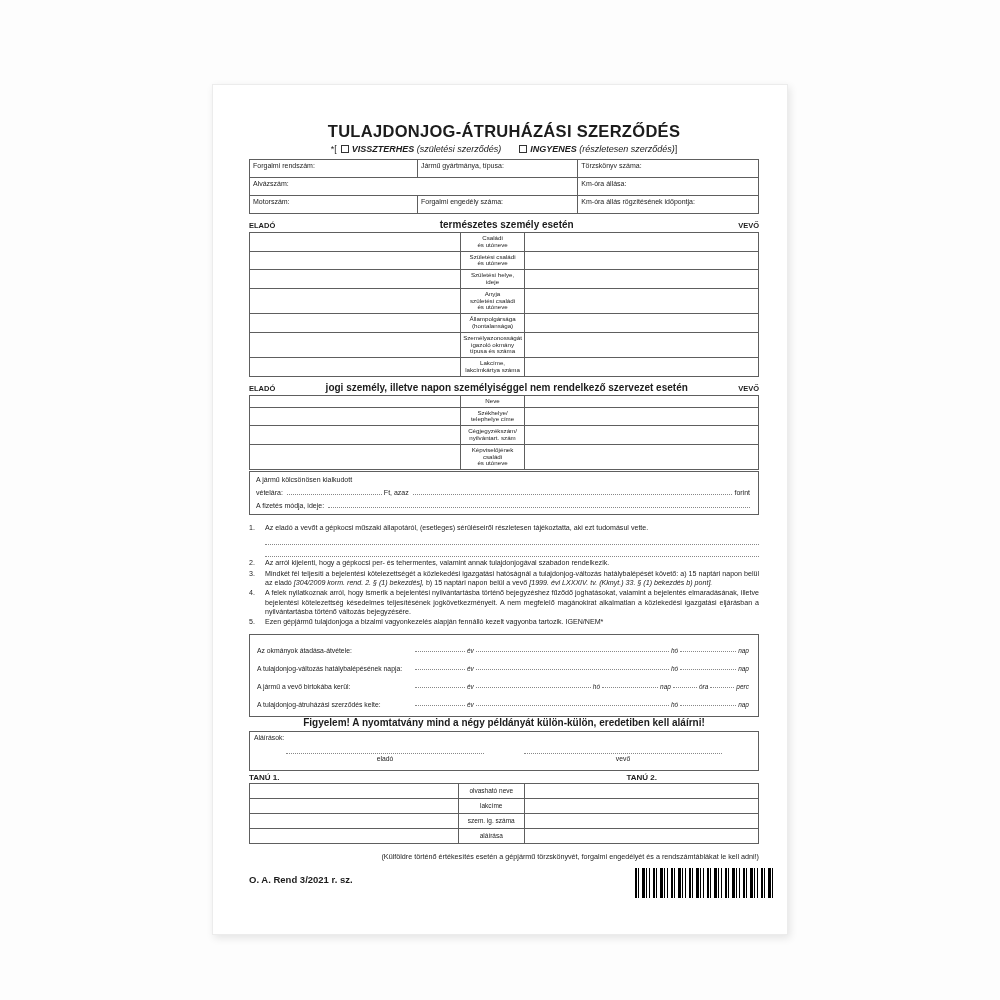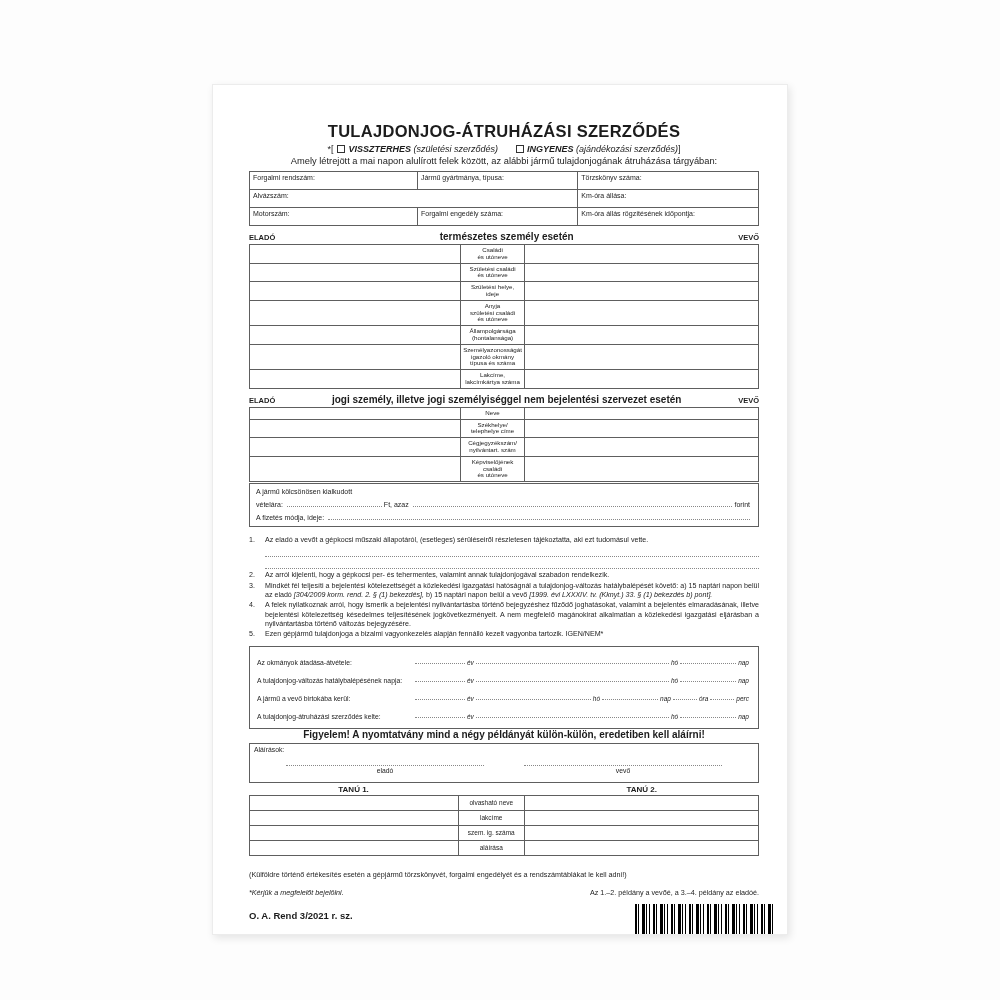--- a/index.html
+++ b/index.html
@@ -58,28 +58,28 @@
   .attention { margin-top:0; text-align:center; font-size:10px; font-weight:bold; }
   .sigbox { border:1px solid #5e5e5e; margin-top:3px; height:40px; position:relative; padding-top:13px; }
   .siglabel { position:absolute; top:2px; left:4px; font-size:6.8px; }
   .sigrow { display:flex; justify-content:center; gap:40px; }
   .sig { width:198px; }
   .sig .line { border-bottom:1px dotted #888; height:9px; }
   .sig .cap { text-align:center; font-size:6.8px; margin-top:1px; }
 
   .withead { margin-top:6px; text-align:center; font-size:8px; font-weight:bold; }
   .tanurow { display:flex; margin-top:2px; font-size:8px; font-weight:bold; }
-  .tanurow .t1 { width:41%; text-align:center; }
+  .tanurow .t1 { width:41%; }
   .tanurow .tm { width:13%; }
   .tanurow .t2 { width:46%; text-align:center; }
   .wtab { margin-top:1px; }
   .wtab td.lbl { font-size:6.5px; text-align:center; vertical-align:middle; height:15px; padding:1px; }
   .wtab td.field { padding:0; }
 
-  .fnote { margin-top:14px; text-align:left; font-size:7.2px; }
+  .fnote { margin-top:8px; text-align:right; font-size:7.2px; }
   .legendrow { display:flex; justify-content:space-between; align-items:baseline; margin-top:9px; font-size:7.2px; }
   .legendrow .left { font-style:italic; }
   .bottomrow { display:flex; justify-content:space-between; align-items:flex-start; margin-top:7px; }
   .product { font-size:7.5px; margin-top:6px; }
   .product .big { font-size:9.5px; font-weight:bold; }
 
   .barcode { width:140px; margin-right:-16px; }
   .bars { height:30px; background:repeating-linear-gradient(90deg,
       #000 0 2px, #fff 2px 3px, #000 3px 4px, #fff 4px 7px,
       #000 7px 10px, #fff 10px 11px, #000 11px 12px, #fff 12px 14px,
@@ -87,23 +87,22 @@
 </style>
 </head>
 <body>
 
 <div class="canvas">
   <div class="sheet">
     <div class="content">
 
       <div class="title">TULAJDONJOG-ÁTRUHÁZÁSI SZERZŐDÉS</div>
 
-      <div class="typeline"><span>*[</span><span class="cb"></span><span class="bi">VISSZTERHES</span> <span class="it">(születési szerződés)</span><span class="gap"></span><span class="cb"></span><span class="bi">INGYENES</span> <span class="it">(ajándékozási szerződés)</span><span>]</span></div>
-
-      <div class="intro">Amely létrejött a mai napon alulírott felek között, az alábbi jármű tulajdonjogának átruházása tárgyában:</div>
+      <div class="typeline"><span>*[</span><span class="cb"></span><span class="bi">VISSZTERHES</span> <span class="it">(születési szerződés)</span><span class="gap"></span><span class="cb"></span><span class="bi">INGYENES</span> <span class="it">(részletesen szerződés)</span><span>]</span></div>
+
 
       <table class="vtab">
         <colgroup>
             <col style="width:33%">
             <col style="width:31.5%">
             <col style="width:35.5%">
           </colgroup>
         <tbody>
             <tr>
           <td>Forgalmi rendszám:</td>
@@ -177,21 +176,21 @@
               <td class="field"></td>
               <td class="lbl">Lakcíme,
 lakcímkártya száma</td>
               <td class="field"></td>
             </tr>
       </tbody>
         </table>
 
       <div class="sechead">
         <span class="side">ELADÓ</span>
-        <span class="mid">jogi személy, illetve jogi személyiséggel nem bejelentési szervezet esetén</span>
+        <span class="mid">jogi személy, illetve napon személyiséggel nem rendelkező szervezet esetén</span>
         <span class="side">VEVŐ</span>
       </div>
 
       <table class="ptab">
         <colgroup>
             <col style="width:41.5%">
             <col style="width:12.5%">
             <col style="width:46%">
           </colgroup>
         <tbody>
@@ -352,24 +351,20 @@
         <tr>
               <td class="field"></td>
               <td class="lbl">aláírása</td>
               <td class="field"></td>
             </tr>
       </tbody>
         </table>
 
       <div class="fnote">(Külföldre történő értékesítés esetén a gépjármű törzskönyvét, forgalmi engedélyét és a rendszámtáblákat le kell adni!)</div>
 
-      <div class="legendrow">
-        <span class="left">*Kérjük a megfelelőt bejelölni.</span>
-        <span>Az 1.–2. példány a vevőé, a 3.–4. példány az eladóé.</span>
-      </div>
 
       <div class="bottomrow">
         <div class="product">
           <span class="big">O. A. Rend 3/2021 r. sz.</span>
           
         </div>
         <div class="barcode">
           <div class="bars"></div>
 
         </div>

